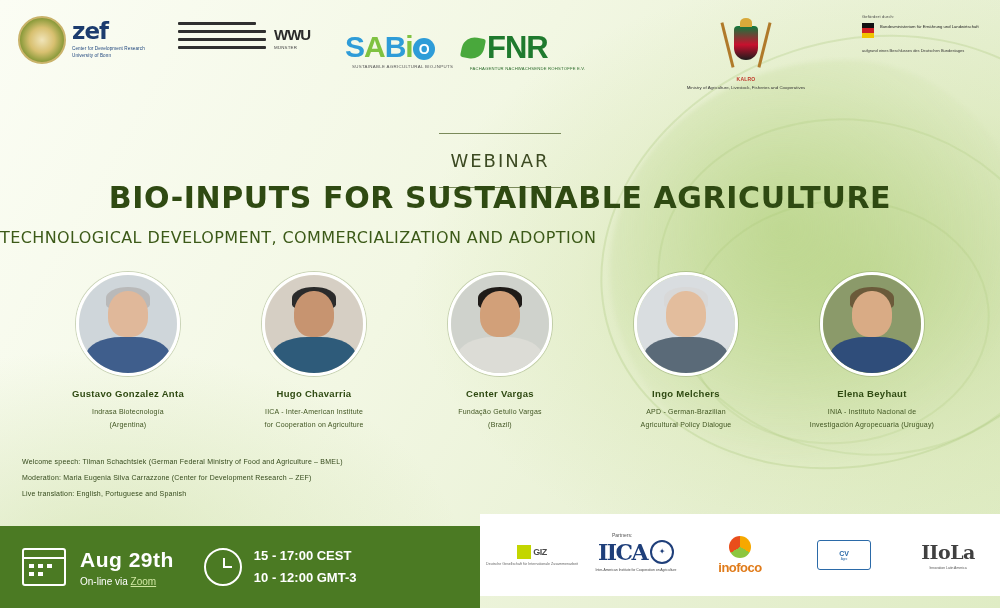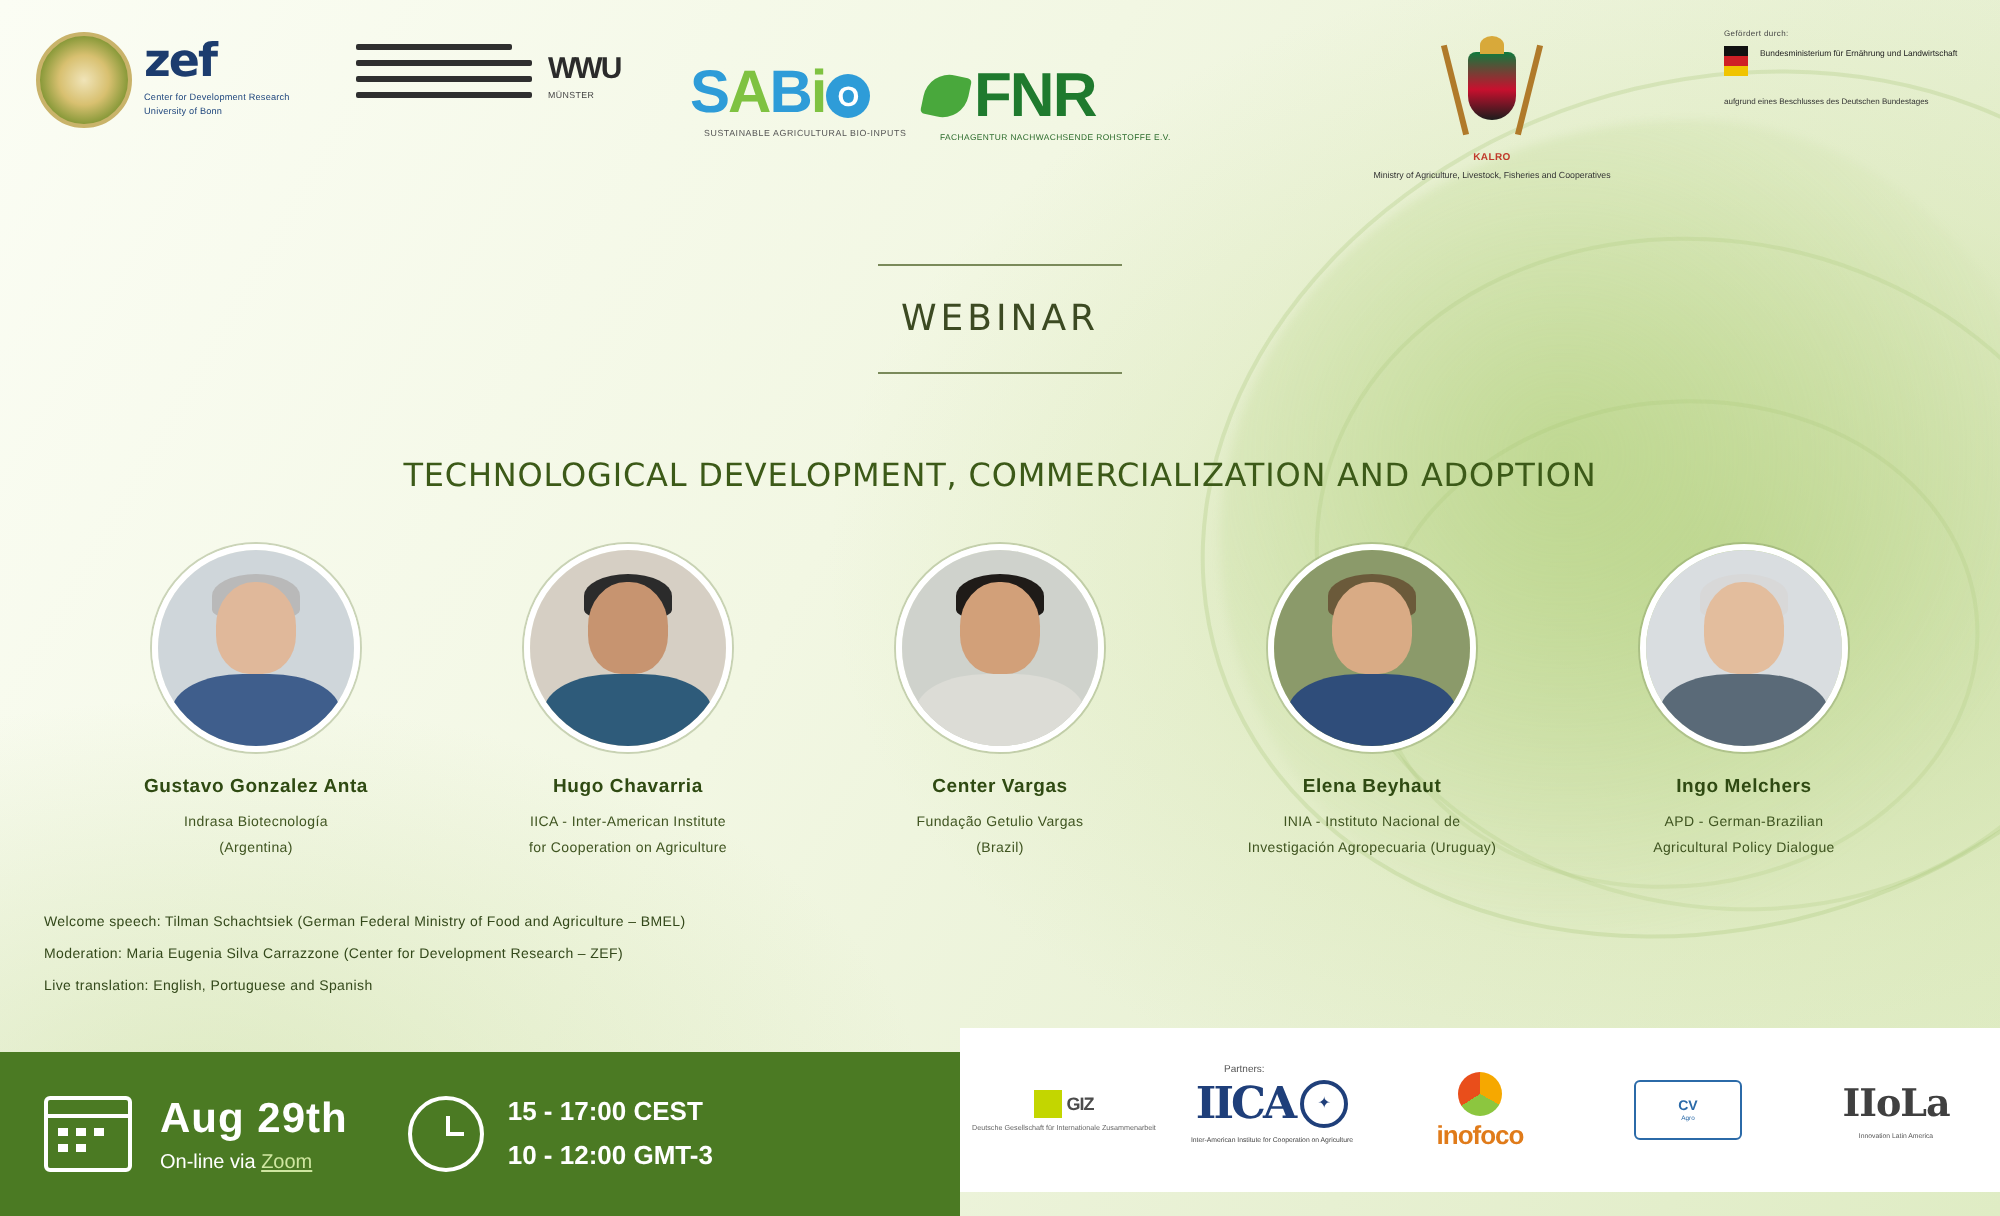--- a/index.html
+++ b/index.html
@@ -86,21 +86,21 @@
   .webinar-wrap{position:absolute;left:0;top:120px;width:1000px;text-align:center;}
   .webinar{display:inline-flex;align-items:center;gap:16px;flex-direction:column;}
   .rule{width:122px;height:1px;background:#7a8a5a;}
   .webinar-txt{font-size:18px;letter-spacing:2px;color:#3c4a22;font-family:"DejaVu Sans",sans-serif;}
   .title{
     position:absolute;left:0;top:180px;width:1000px;text-align:center;
     font-size:30px;font-weight:bold;color:#2f4a12;letter-spacing:.6px;
     font-family:"DejaVu Sans",sans-serif;
   }
   .subtitle{
-    position:absolute;left:0;top:228px;width:1000px;text-align:center;
+    position:absolute;left:0;top:228px;width:1000px;text-align:left;
     font-size:16px;color:#3c5a18;letter-spacing:.4px;
     font-family:"DejaVu Sans",sans-serif;
   }
 
   
   .speakers{position:absolute;left:40px;top:272px;width:920px;display:flex;justify-content:space-between;}
   .spk{width:176px;text-align:center;}
   .avatar{
     width:98px;height:98px;border-radius:50%;margin:0 auto 12px auto;
     border:3px solid #ffffff;box-shadow:0 0 0 1px rgba(120,140,90,.35);
@@ -224,20 +224,21 @@
   </div>
 
   <div class="webinar-wrap">
     <div class="webinar">
       <div class="rule"></div>
       <div class="webinar-txt">WEBINAR</div>
       <div class="rule"></div>
     </div>
   </div>
 
+  <div class="title">BIO-INPUTS FOR SUSTAINABLE AGRICULTURE</div>
   <div class="subtitle">TECHNOLOGICAL DEVELOPMENT, COMMERCIALIZATION AND ADOPTION</div>
 
   <div class="speakers">
 
     <div class="spk">
       <div class="avatar">
         <div class="av-bg" style="background:#cfd6da"></div>
         <div class="av-hair" style="background:#b9b9b9"></div>
         <div class="av-head" style="background:#e0b89a"></div>
         <div class="av-body" style="background:#3f5e8c"></div>
@@ -266,41 +267,41 @@
         <div class="av-head" style="background:#d2a079"></div>
         <div class="av-body" style="background:#dcdcd6"></div>
       </div>
       <div class="spk-name">Center Vargas</div>
       <div class="spk-org">Fundação Getulio Vargas</div>
       <div class="spk-org">(Brazil)</div>
     </div>
 
     <div class="spk">
       <div class="avatar">
+        <div class="av-bg" style="background:#d9dde0"></div>
+        <div class="av-hair" style="background:#d8d8d8"></div>
+        <div class="av-head" style="background:#e3bd9d"></div>
+        <div class="av-body" style="background:#5a6a78"></div>
+      </div>
+      <div class="spk-name">Ingo Melchers</div>
+      <div class="spk-org">APD - German-Brazilian</div>
+      <div class="spk-org">Agricultural Policy Dialogue</div>
+    </div>
+
+    <div class="spk">
+      <div class="avatar">
         <div class="av-bg" style="background:#8b9a6a"></div>
         <div class="av-hair" style="background:#6b5a3a"></div>
         <div class="av-head" style="background:#d9ab85"></div>
         <div class="av-body" style="background:#2f4d7a"></div>
       </div>
       <div class="spk-name">Elena Beyhaut</div>
       <div class="spk-org">INIA - Instituto Nacional de</div>
       <div class="spk-org">Investigación Agropecuaria (Uruguay)</div>
     </div>
-
-    <div class="spk">
-      <div class="avatar">
-        <div class="av-bg" style="background:#d9dde0"></div>
-        <div class="av-hair" style="background:#d8d8d8"></div>
-        <div class="av-head" style="background:#e3bd9d"></div>
-        <div class="av-body" style="background:#5a6a78"></div>
-      </div>
-      <div class="spk-name">Ingo Melchers</div>
-      <div class="spk-org">APD - German-Brazilian</div>
-      <div class="spk-org">Agricultural Policy Dialogue</div>
-    </div>
   </div>
 
   <div class="notes">
     <div>Welcome speech: Tilman Schachtsiek (German Federal Ministry of Food and Agriculture – BMEL)</div>
     <div>Moderation: Maria Eugenia Silva Carrazzone (Center for Development Research – ZEF)</div>
     <div>Live translation: English, Portuguese and Spanish</div>
   </div>
 
   <div class="greenbar">
     <div class="cal">

